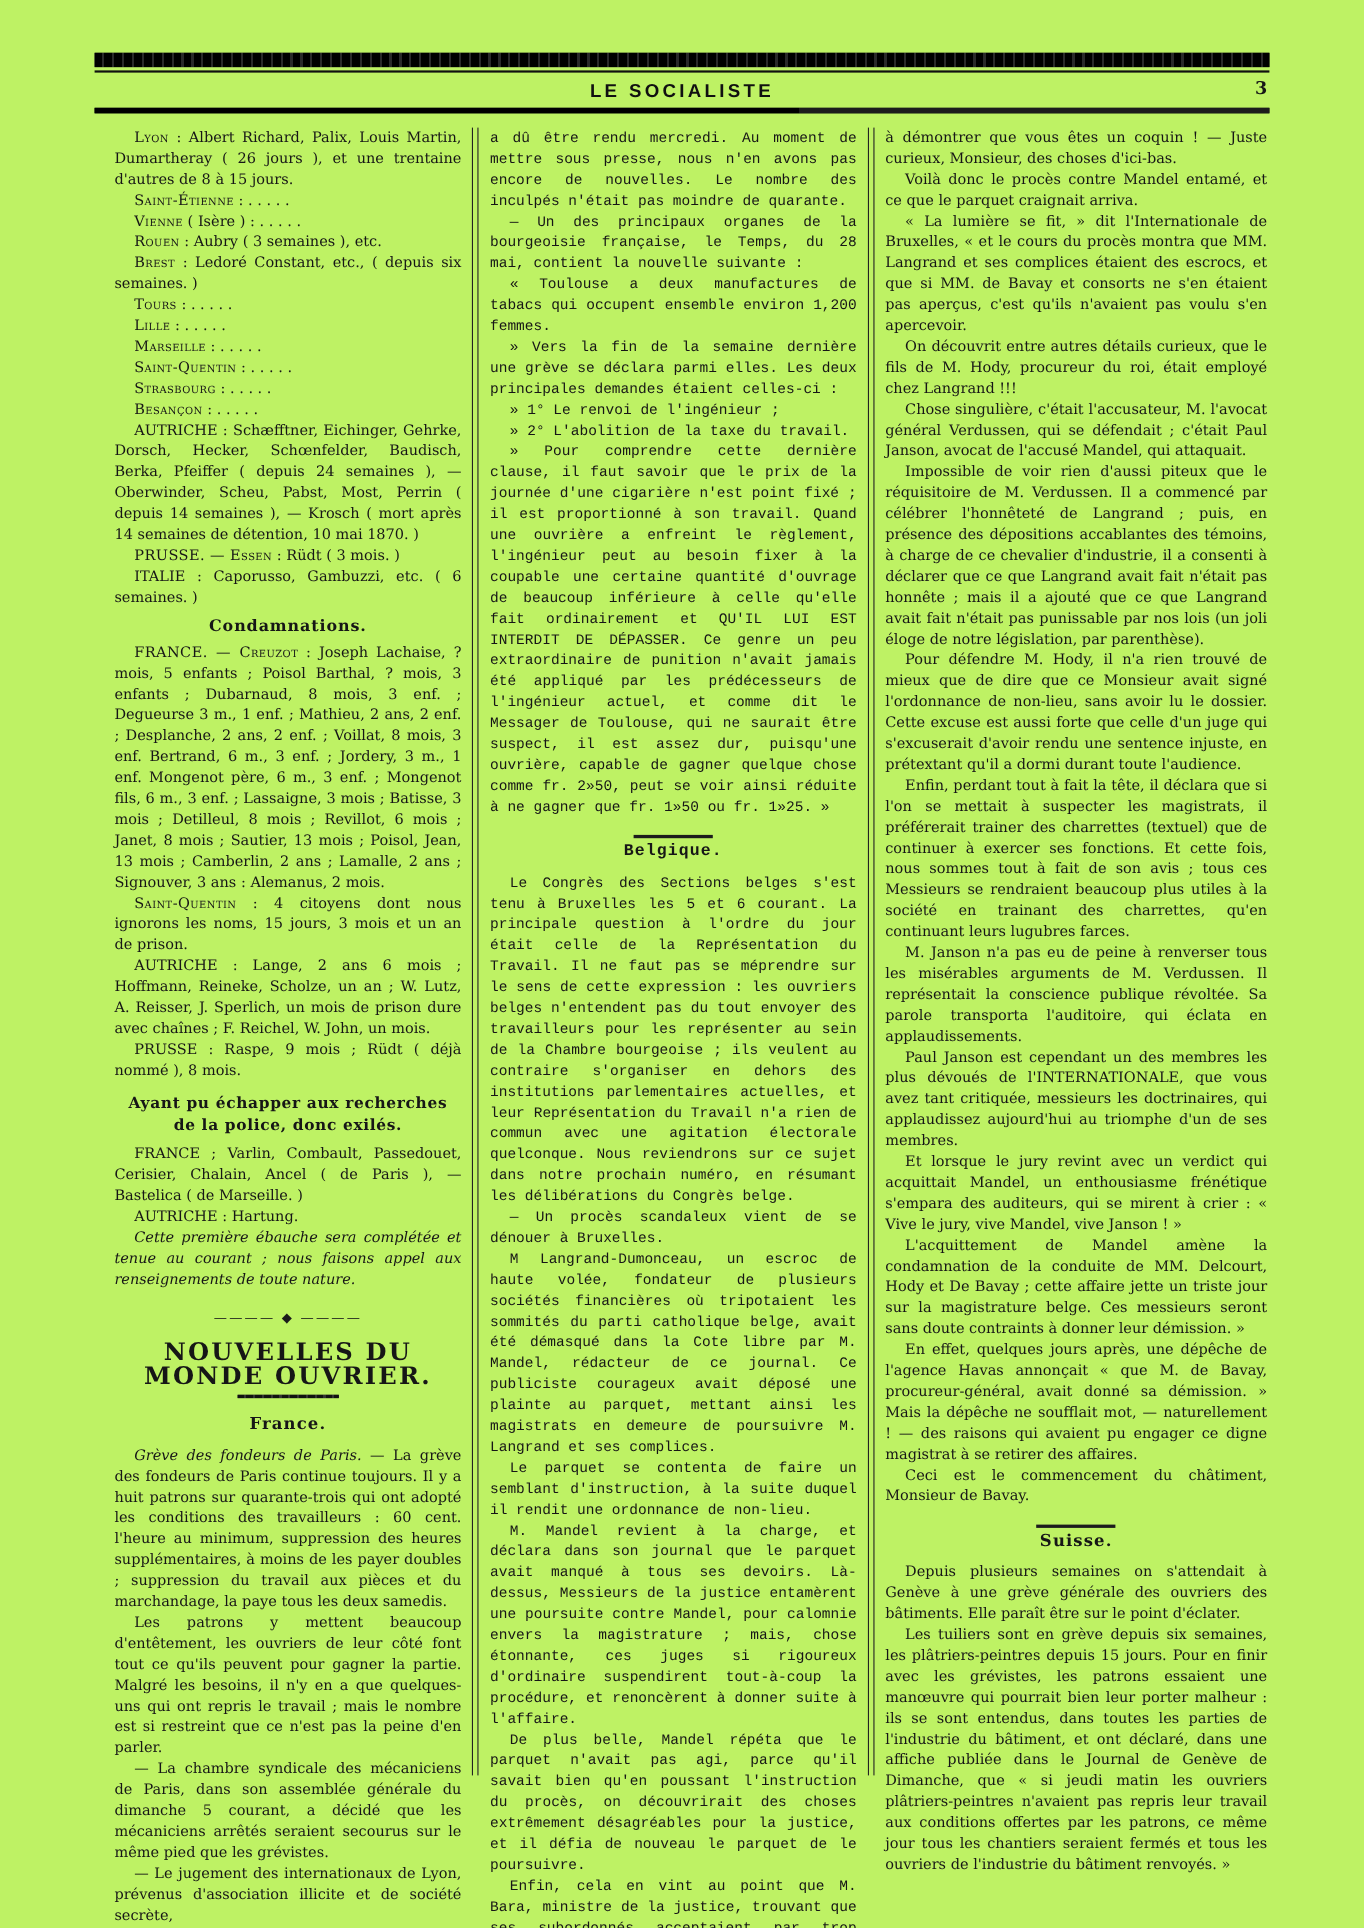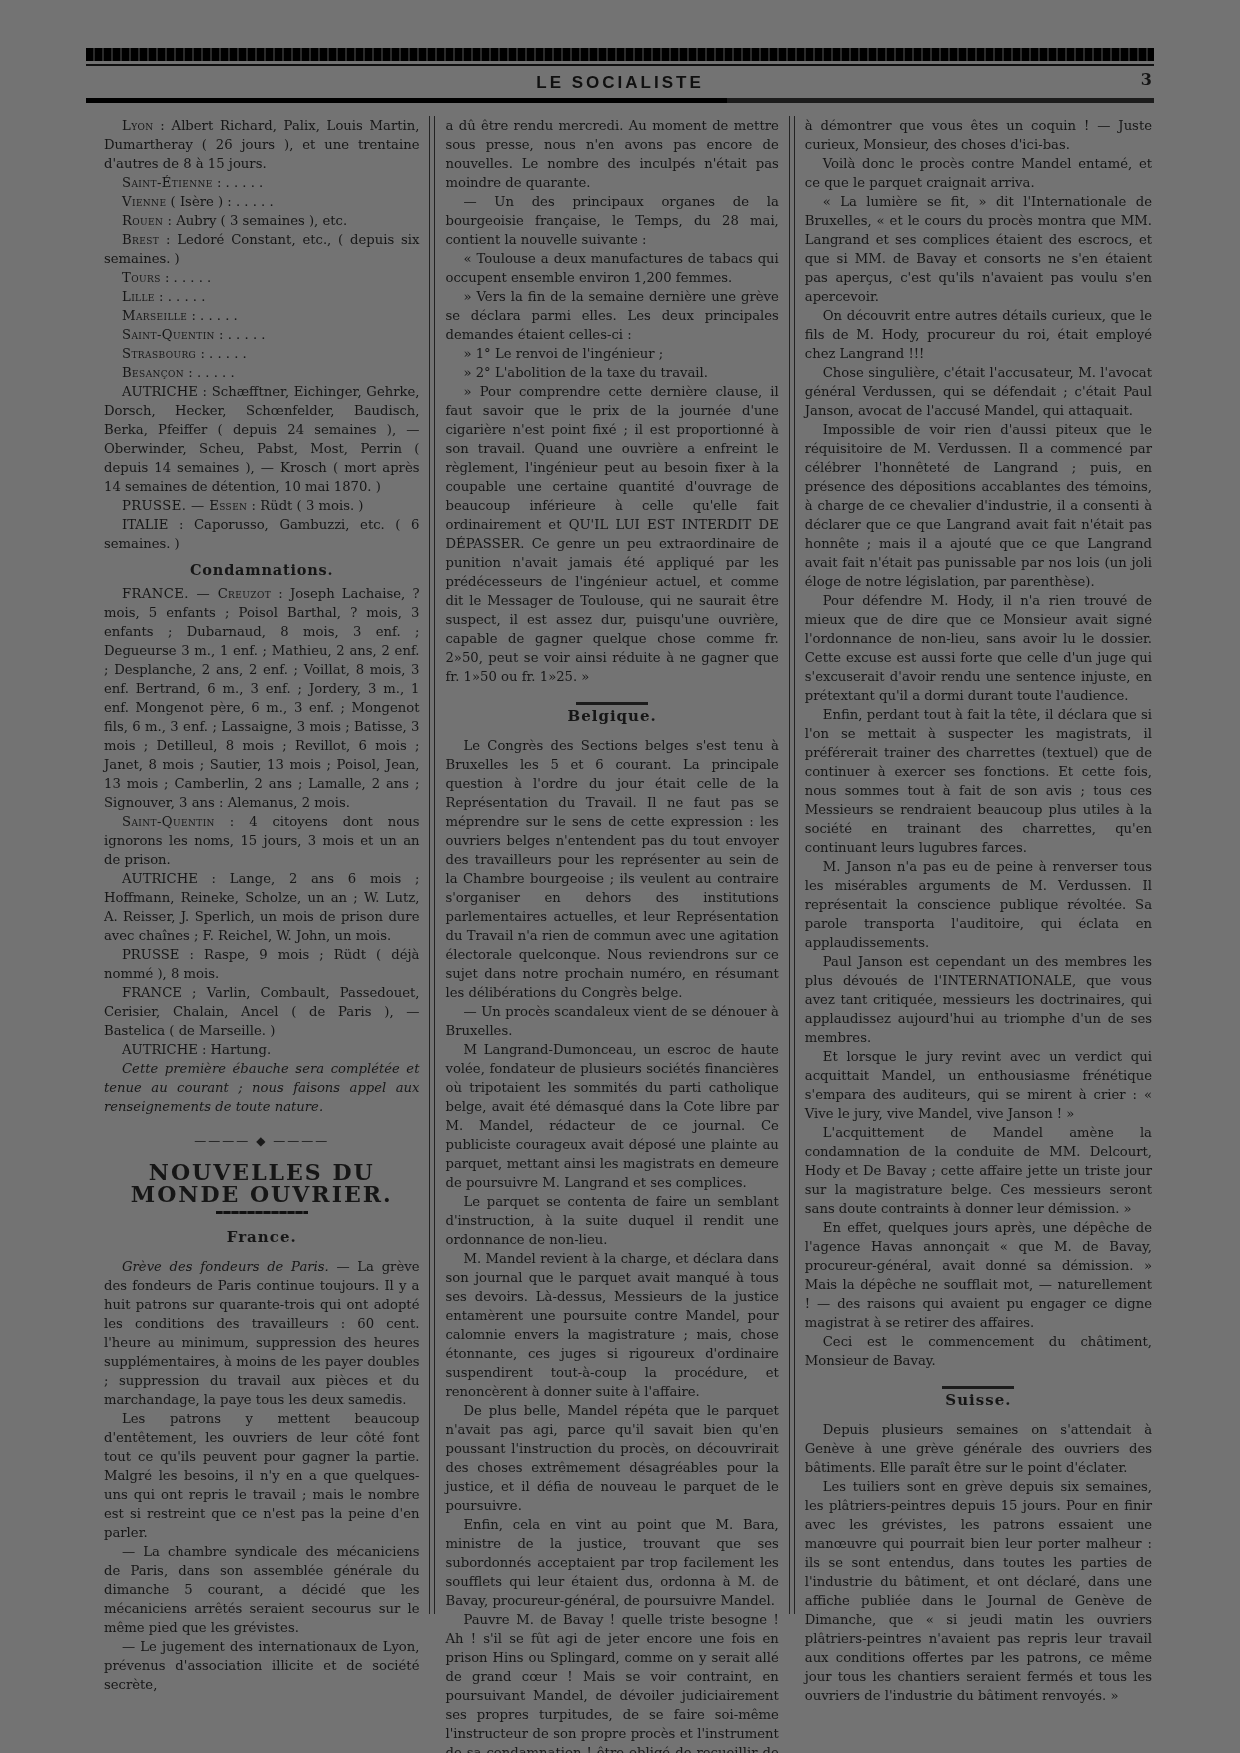--- a/index.html
+++ b/index.html
@@ -1,19 +1,19 @@
 <!DOCTYPE html>
 <html lang="fr"><head>
 <meta charset="utf-8">
 <style>
   html,body{margin:0;padding:0;}
   body{background:#efede8;}
   .sheet{
     position:relative; width:1240px; height:1753px;
-    background:#737373;
+    background:#bef264;
     font-family:"DejaVu Serif", serif;
     color:#161616;
     overflow:hidden;
   }
   
   .masthead{position:absolute; top:48px; left:86px; right:86px;}
   .topbar{height:13px; background:#0e0e0e;
     background-image:repeating-linear-gradient(90deg,#000 0 7px,#2a2a2a 7px 9px);}
   .topbar-sub{height:2px;background:#101010;margin-top:3px;}
   .mast-row{position:relative; text-align:center; padding:7px 0 5px;}
@@ -21,21 +21,21 @@
     font-family:"Liberation Sans", sans-serif;
     font-weight:bold; font-size:17px; letter-spacing:3px; color:#101010;
   }
   .page-no{position:absolute; right:2px; top:4px; font-weight:bold; font-size:16px;}
   .mast-rule{height:5px;background:#0e0e0e;
     background-image:linear-gradient(90deg,#000 0 60%,#1c1c1c 60% 100%);}
   
   .cols{position:absolute; top:116px; left:104px; right:88px; display:flex; align-items:stretch; height:1510px;}
   .col{font-size:13.2px; line-height:19px; text-align:justify;}
   .col1{width:318px;}
-  .col2{width:336px;}
+  .col2{width:336px;font-family:Liberation Mono, monospace;}
   .col3{width:350px;}
   .colrule{width:4px; margin:0 10px; border-left:1.5px solid #222; border-right:1.5px solid #222; height:1498px;}
   p{margin:0; text-indent:18px;}
   p.noind{text-indent:0;}
   .sc{font-variant:small-caps; letter-spacing:0.4px;}
   .it{font-style:italic;}
   .cond-head{font-size:14.5px; font-weight:bold; text-align:center; letter-spacing:0.8px; margin:7px 0 5px; text-indent:0;}
   .exiles-head{font-size:14px; font-weight:bold; text-align:center; letter-spacing:0.6px; margin:10px 6px 7px; text-indent:0; line-height:20px;}
   .ornament{text-align:center; margin:16px 0 10px; text-indent:0; font-size:12px; letter-spacing:2px; color:#1a1a1a;}
   .nouvelles-head{font-size:22px; font-weight:bold; text-align:center; letter-spacing:2px; margin:10px 0 6px; text-indent:0; line-height:22px;}
@@ -74,20 +74,21 @@
       <p class="entry"><span class="sc">Strasbourg</span><span> :  . . . . .</span></p>
       <p class="entry"><span class="sc">Besançon</span><span> :  . . . . .</span></p>
       <p class="entry"><span>AUTRICHE</span><span> : Schæfftner, Eichinger, Gehrke, Dorsch, Hecker, Schœnfelder, Baudisch, Berka, Pfeiffer ( depuis 24 semaines ), — Oberwinder, Scheu, Pabst, Most, Perrin ( depuis 14 semaines ), — Krosch ( mort après 14 semaines de détention, 10 mai 1870. )</span></p>
       <p class="entry"><span class="sc">PRUSSE. — Essen</span><span> : Rüdt ( 3 mois. )</span></p>
       <p class="entry"><span>ITALIE</span><span> : Caporusso, Gambuzzi, etc. ( 6 semaines. )</span></p>
       <h3 class="cond-head">Condamnations.</h3>
       <p class="entry"><span class="sc">FRANCE. — Creuzot</span><span> : Joseph Lachaise, ? mois, 5 enfants ; Poisol Barthal, ? mois, 3 enfants ; Dubarnaud, 8 mois, 3 enf. ; Degueurse 3 m., 1 enf. ; Mathieu, 2 ans, 2 enf. ; Desplanche, 2 ans, 2 enf. ; Voillat, 8 mois, 3 enf. Bertrand, 6 m., 3 enf. ; Jordery, 3 m., 1 enf. Mongenot père, 6 m., 3 enf. ; Mongenot fils, 6 m., 3 enf. ; Lassaigne, 3 mois ; Batisse, 3 mois ; Detilleul, 8 mois ; Revillot, 6 mois ; Janet, 8 mois ; Sautier, 13 mois ; Poisol, Jean, 13 mois ; Camberlin, 2 ans ; Lamalle, 2 ans ; Signouver, 3 ans : Alemanus, 2 mois.</span></p>
       <p class="entry"><span class="sc">Saint-Quentin</span><span> : 4 citoyens dont nous ignorons les noms, 15 jours, 3 mois et un an de prison.</span></p>
       <p class="entry"><span>AUTRICHE</span><span> : Lange, 2 ans 6 mois ; Hoffmann, Reineke, Scholze, un an ; W. Lutz, A. Reisser, J. Sperlich, un mois de prison dure avec chaînes ; F. Reichel, W. John, un mois.</span></p>
       <p class="entry"><span>PRUSSE</span><span> : Raspe, 9 mois ; Rüdt ( déjà nommé ), 8 mois.</span></p>
+      <h3 class="exiles-head">Ayant pu échapper aux recherches de la police, donc exilés.</h3>
       <p class="entry"><span>FRANCE</span><span> ; Varlin, Combault, Passedouet, Cerisier, Chalain, Ancel ( de Paris ), — Bastelica ( de Marseille. )</span></p>
       <p class="entry"><span>AUTRICHE</span><span> : Hartung.</span></p>
       <p class="it">Cette première ébauche sera complétée et tenue au courant ; nous faisons appel aux renseignements de toute nature.</p>
       <div class="ornament">———— ◆ ————</div>
       <h2 class="nouvelles-head">NOUVELLES DU MONDE OUVRIER.</h2>
       <div class="nouvelles-rule"></div>
       <h3 class="country-head">France.</h3>
       <p><span class="it">Grève des fondeurs de Paris.</span><span> — La grève des fondeurs de Paris continue toujours. Il y a huit patrons sur quarante-trois qui ont adopté les conditions des travailleurs : 60 cent. l'heure au minimum, suppression des heures supplémentaires, à moins de les payer doubles ; suppression du travail aux pièces et du marchandage, la paye tous les deux samedis.</span></p>
       <p>Les patrons y mettent beaucoup d'entêtement, les ouvriers de leur côté font tout ce qu'ils peuvent pour gagner la partie. Malgré les besoins, il n'y en a que quelques-uns qui ont repris le travail ; mais le nombre est si restreint que ce n'est pas la peine d'en parler.</p>
       <p>— La chambre syndicale des mécaniciens de Paris, dans son assemblée générale du dimanche 5 courant, a décidé que les mécaniciens arrêtés seraient secourus sur le même pied que les grévistes.</p>

